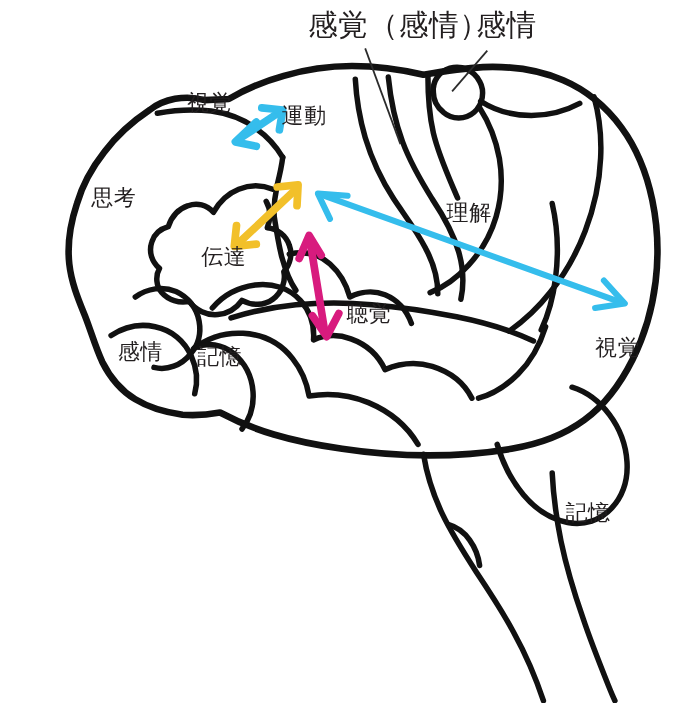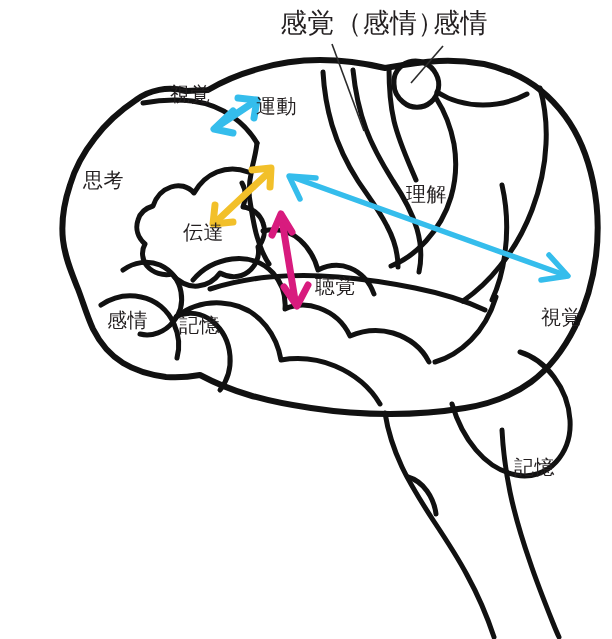--- a/index.html
+++ b/index.html
@@ -145,21 +145,21 @@
   <div class="lbl lbl-top" style="left:243px;top:10px;">感覚（感情）</div>
 
   <div class="lbl lbl-top" style="left:396px;top:10px;">感情</div>
 
   <div class="lbl lbl-mid" style="left:133px;top:84px;">視覚</div>
 
   <div class="lbl lbl-mid" style="left:219px;top:96px;">運動</div>
 
   <div class="lbl lbl-mid" style="left:46px;top:170px;">思考</div>
 
-  <div class="lbl lbl-mid" style="left:146px;top:224px;font-family:Liberation Mono, monospace;">伝達</div>
+  <div class="lbl lbl-mid" style="left:146px;top:224px;">伝達</div>
 
   <div class="lbl lbl-mid" style="left:369px;top:184px;text-align:center;">理解</div>
 
   <div class="lbl lbl-mid" style="left:278px;top:276px;">聴覚</div>
 
   <div class="lbl lbl-mid" style="left:70px;top:310px;">感情</div>
 
   <div class="lbl lbl-mid" style="left:142px;top:315px;">記憶</div>
 
   <div class="lbl lbl-mid" style="left:504px;top:307px;">視覚</div>

